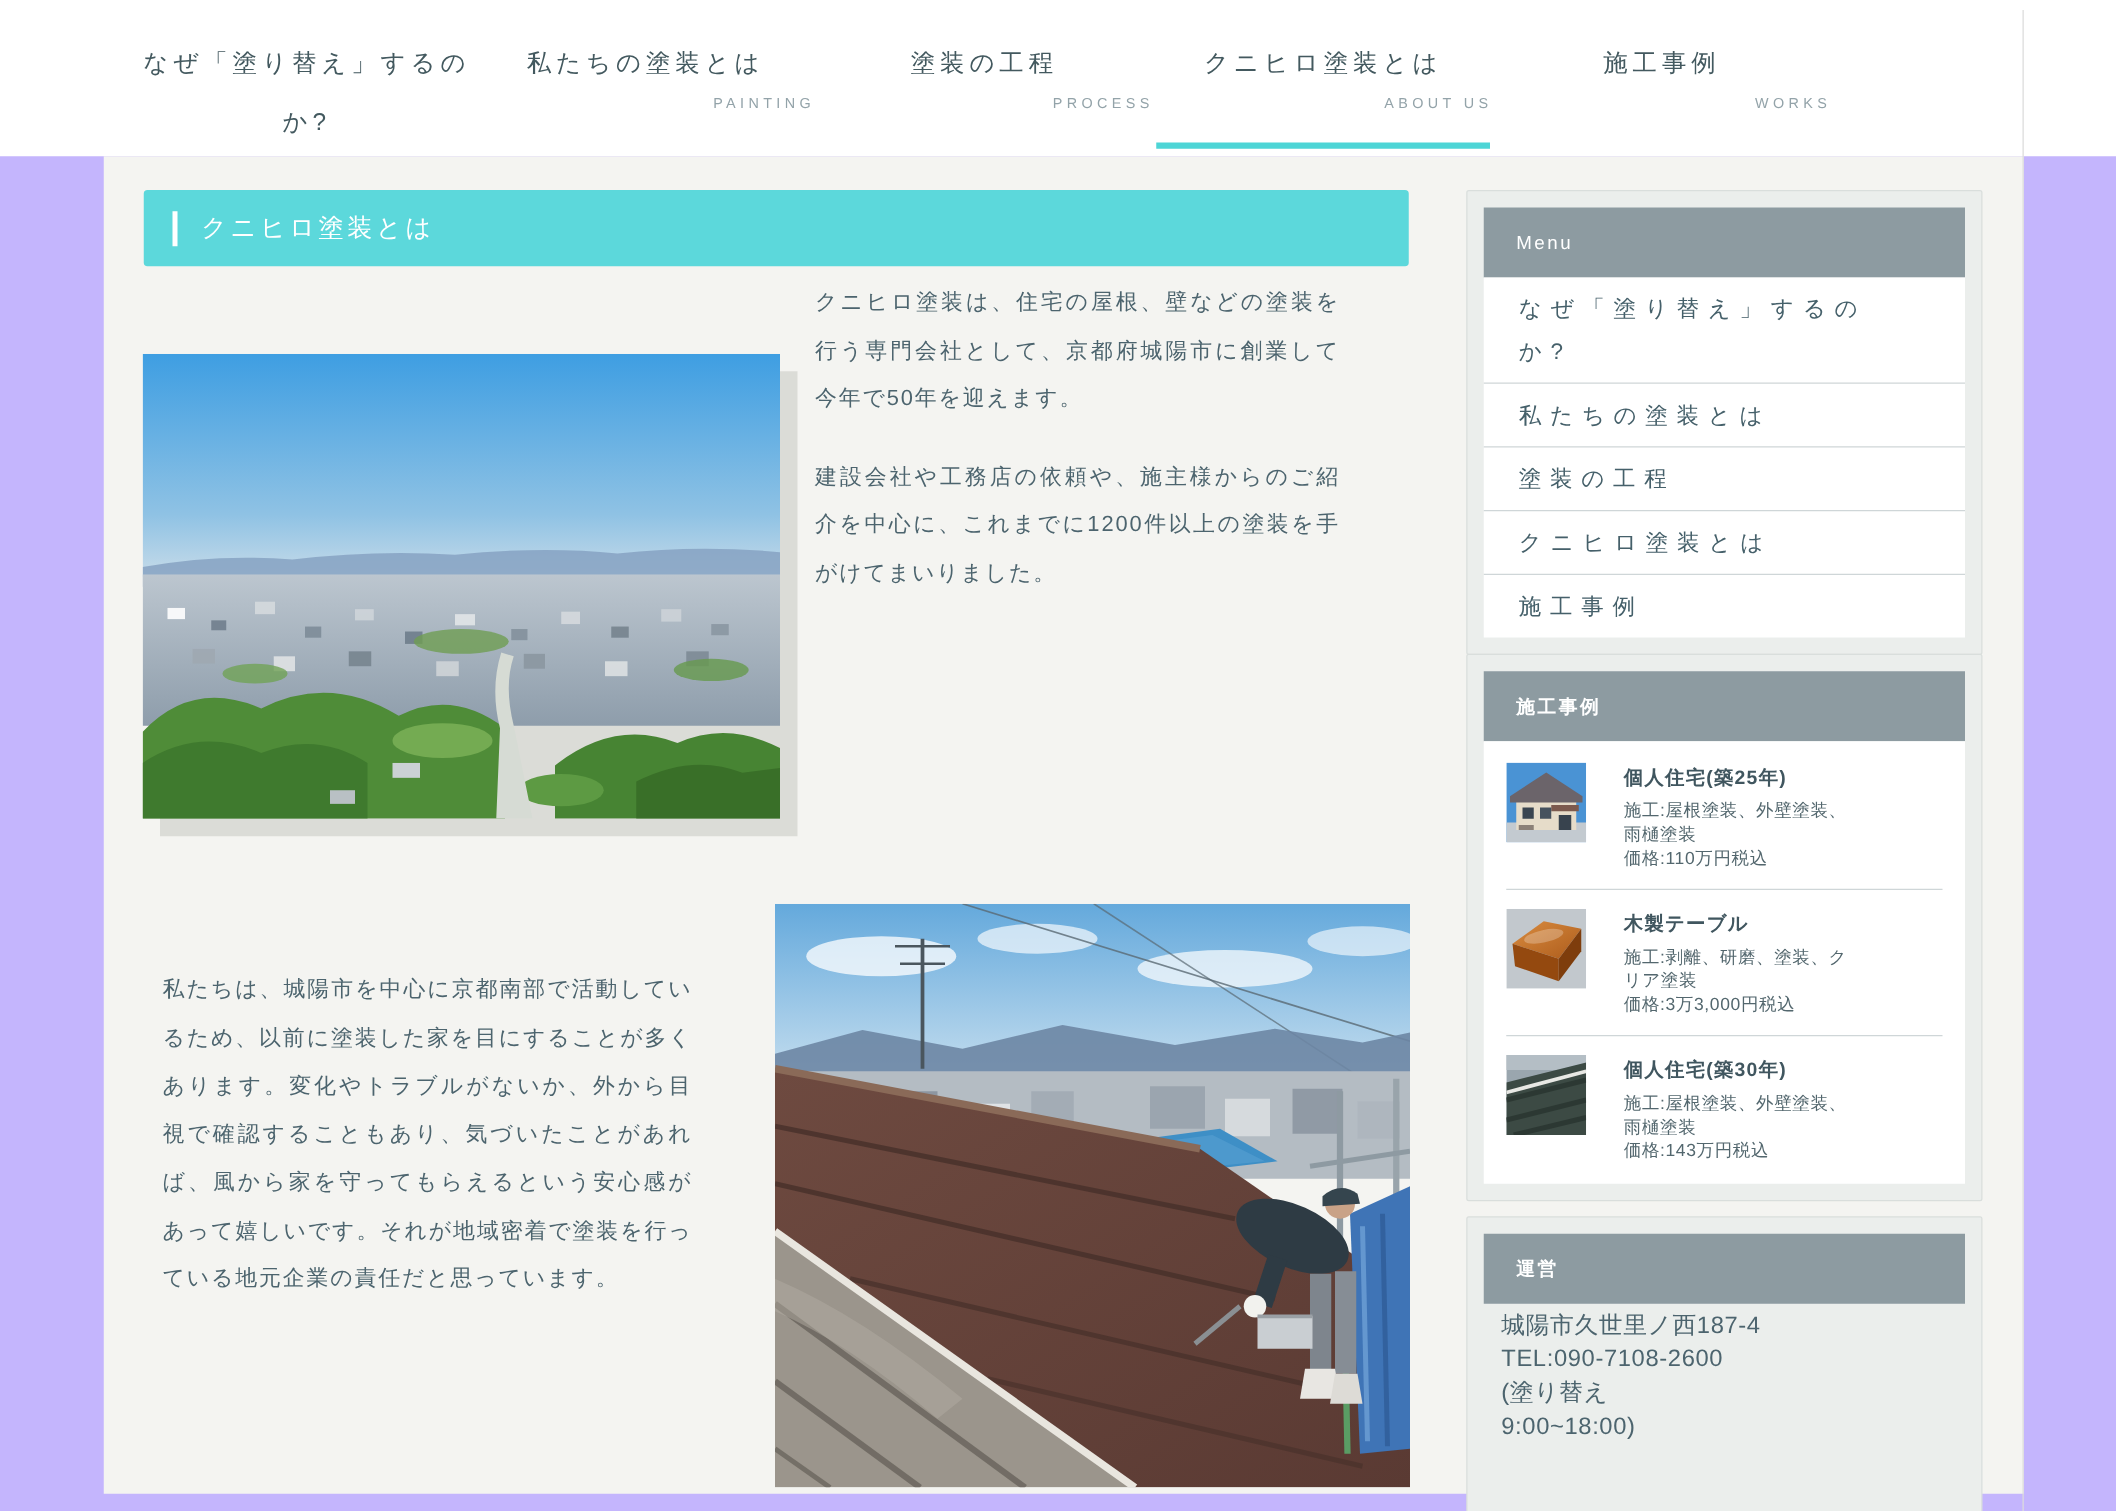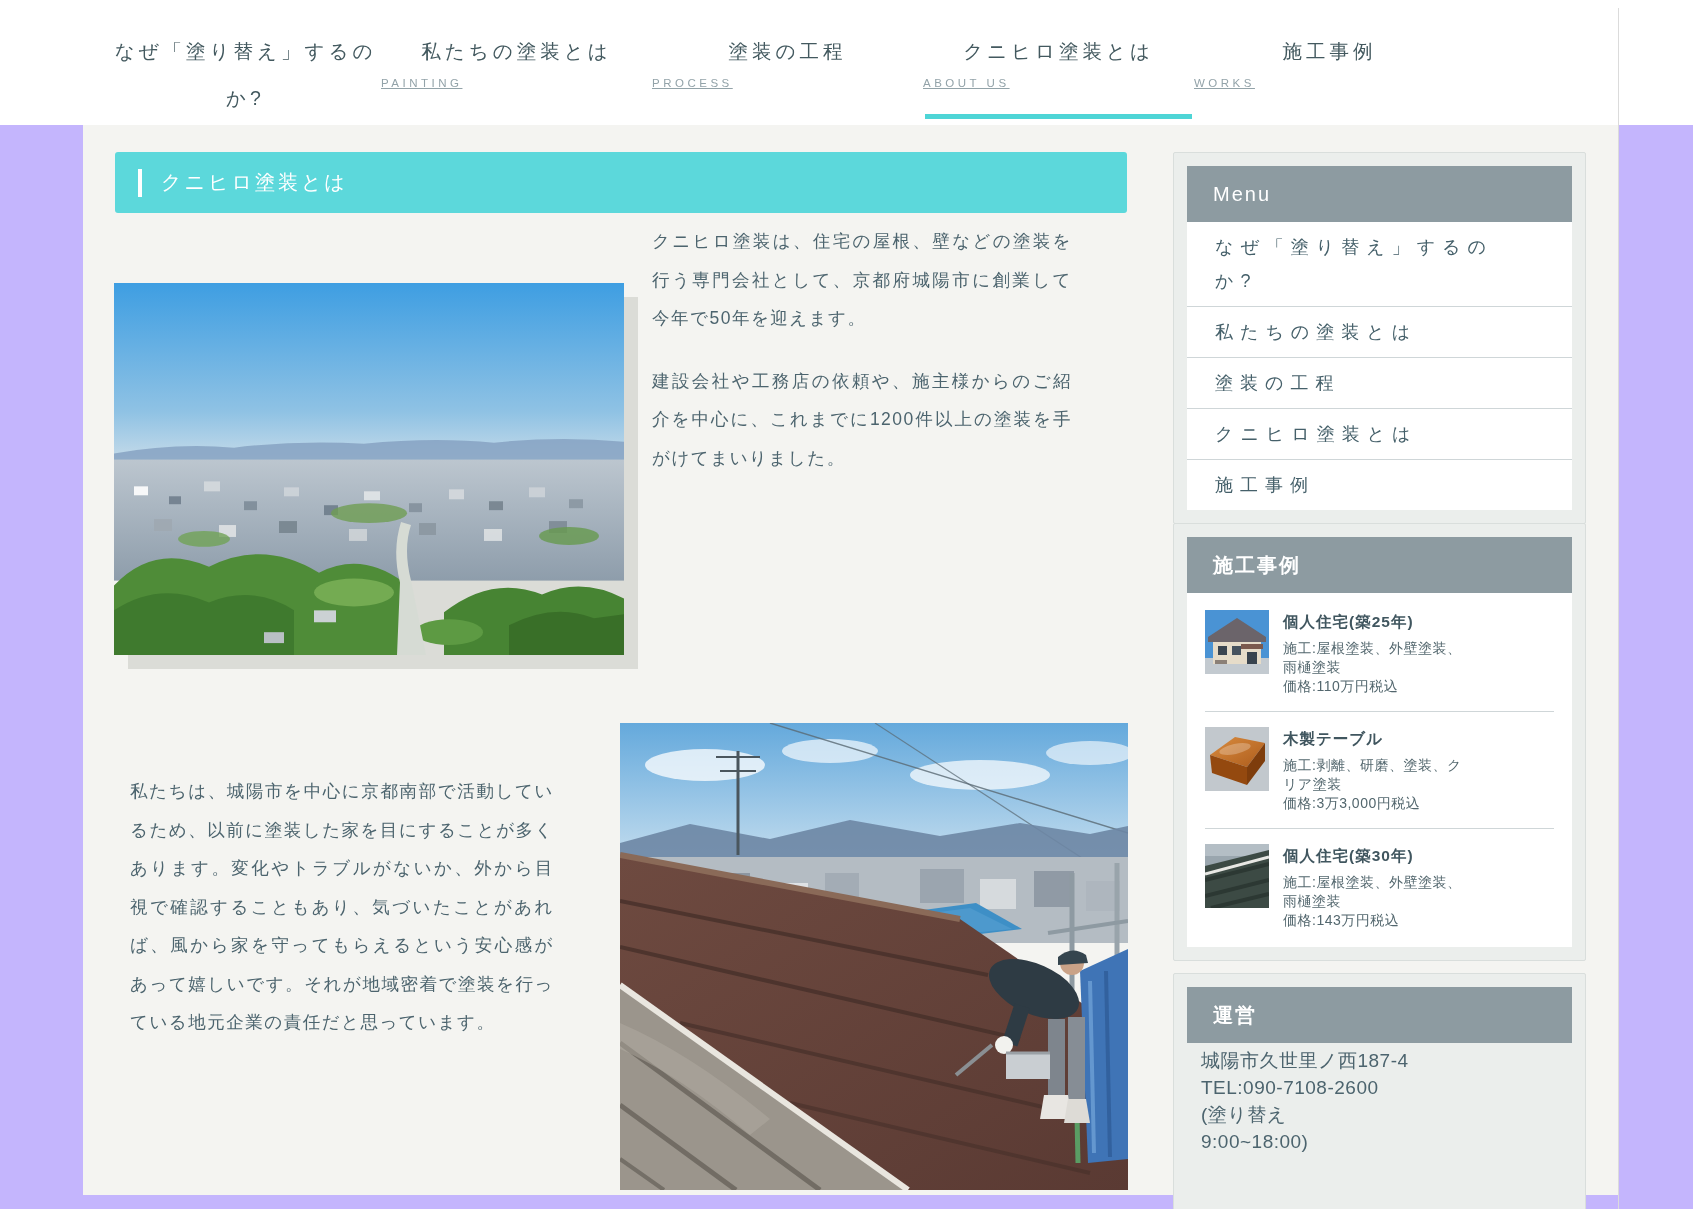--- a/index.html
+++ b/index.html
@@ -9,21 +9,21 @@
   
   .topnav{position:absolute;top:0;left:0;width:1693px;height:125px;background:#ffffff;}
   .nav-item{position:absolute;top:0;width:271px;height:125px;cursor:pointer;}
   .nav-item:nth-child(1){left:110px;}
   .nav-item:nth-child(2){left:381px;}
   .nav-item:nth-child(3){left:652px;}
   .nav-item:nth-child(4){left:923px;}
   .nav-item:nth-child(5){left:1194px;}
   .nav-jp{margin-top:28px;text-align:center;font-size:19.5px;letter-spacing:4px;line-height:47px;
           color:#43595f;font-weight:500;white-space:pre-line;}
-  .nav-en{margin-top:2px;text-align:left;font-size:11.5px;letter-spacing:3.5px;color:#93a3a9;text-decoration:underline;}
+  .nav-en{margin-top:2px;text-align:right;font-size:11.5px;letter-spacing:3.5px;color:#93a3a9;}
   .nav-item.active::after{content:"";position:absolute;left:2px;bottom:6px;width:267px;height:5px;background:#4ed5d6;}
 
   
   .content-bg{position:absolute;left:83px;top:125px;width:1536px;height:1070px;background:#f4f4f1;}
   .vline{position:absolute;left:1618px;top:8px;width:1px;height:1201px;background:#dbdbdb;}
 
   
   .title-bar{position:absolute;left:115px;top:152px;width:1012px;height:61px;background:#5cd8db;
              border-radius:3px;display:flex;align-items:center;}
   .title-accent{width:4px;height:28px;background:#ffffff;margin-left:23px;}
@@ -41,28 +41,28 @@
         margin:0 0 24px 0;}
   .bottom-text{position:absolute;left:130px;top:772px;width:424px;}
 
   
   .side-box{position:absolute;left:1173px;width:413px;background:#ebeeec;border:1px solid #d9dedc;
             border-radius:2px;padding:13px;box-sizing:border-box;}
   .box-menu{top:152px;}
   .box-works{top:523px;}
   .box-company{top:973px;min-height:270px;}
   .box-header{height:56px;background:#8d9ba1;color:#ffffff;display:flex;align-items:center;
-              padding-left:26px;font-size:20px;letter-spacing:2px;box-sizing:border-box;}
+              padding-left:26px;font-size:15px;letter-spacing:2px;box-sizing:border-box;}
   .box-header.bold{font-weight:bold;}
   .menu-list{background:#ffffff;margin:0;padding:0;list-style:none;}
   .menu-list li{padding:8px 64px 8px 28px;font-size:18px;letter-spacing:7px;line-height:34px;
                 color:#45606a;border-bottom:1px solid #cfd6d8;cursor:pointer;white-space:pre-line;}
   .menu-list li:last-child{border-bottom:none;}
   .works-body{background:#ffffff;padding:2px 18px;}
-  .case-row{display:flex;padding:15px 0;border-bottom:1px solid #cfd6d8;cursor:pointer;}
+  .case-row{display:flex;padding:15px 0;border-bottom:1px solid #cfd6d8;cursor:pointer;gap:16px;}
   .case-row:last-child{border-bottom:none;}
   .case-thumb{width:64px;height:64px;flex:none;margin-right:14px;overflow:hidden;}
   .case-thumb svg{display:block;width:100%;height:100%;}
   .case-title{font-size:15.5px;font-weight:bold;color:#40565f;letter-spacing:1px;margin:2px 0 6px 0;}
   .case-line{font-size:14px;line-height:19px;color:#53676e;letter-spacing:0.5px;width:190px;white-space:pre-line;}
   .company-body{padding:4px 14px 24px 14px;color:#4c646e;}
   .company-name{font-size:21px;letter-spacing:2.5px;margin:18px 0 10px 0;color:#4b636d;}
   .company-line{font-size:19px;line-height:27px;letter-spacing:0.5px;}
 </style>
 </head>

